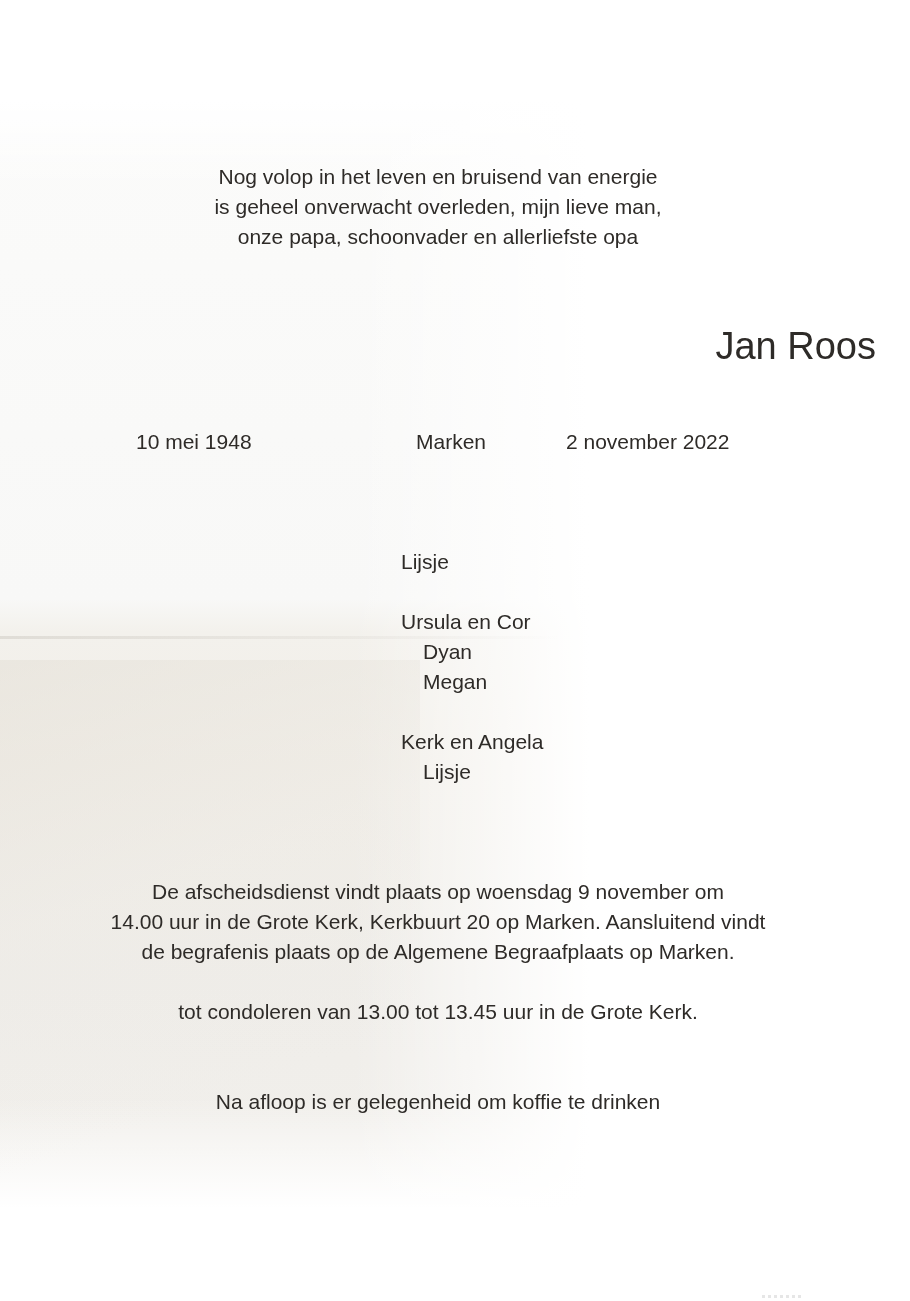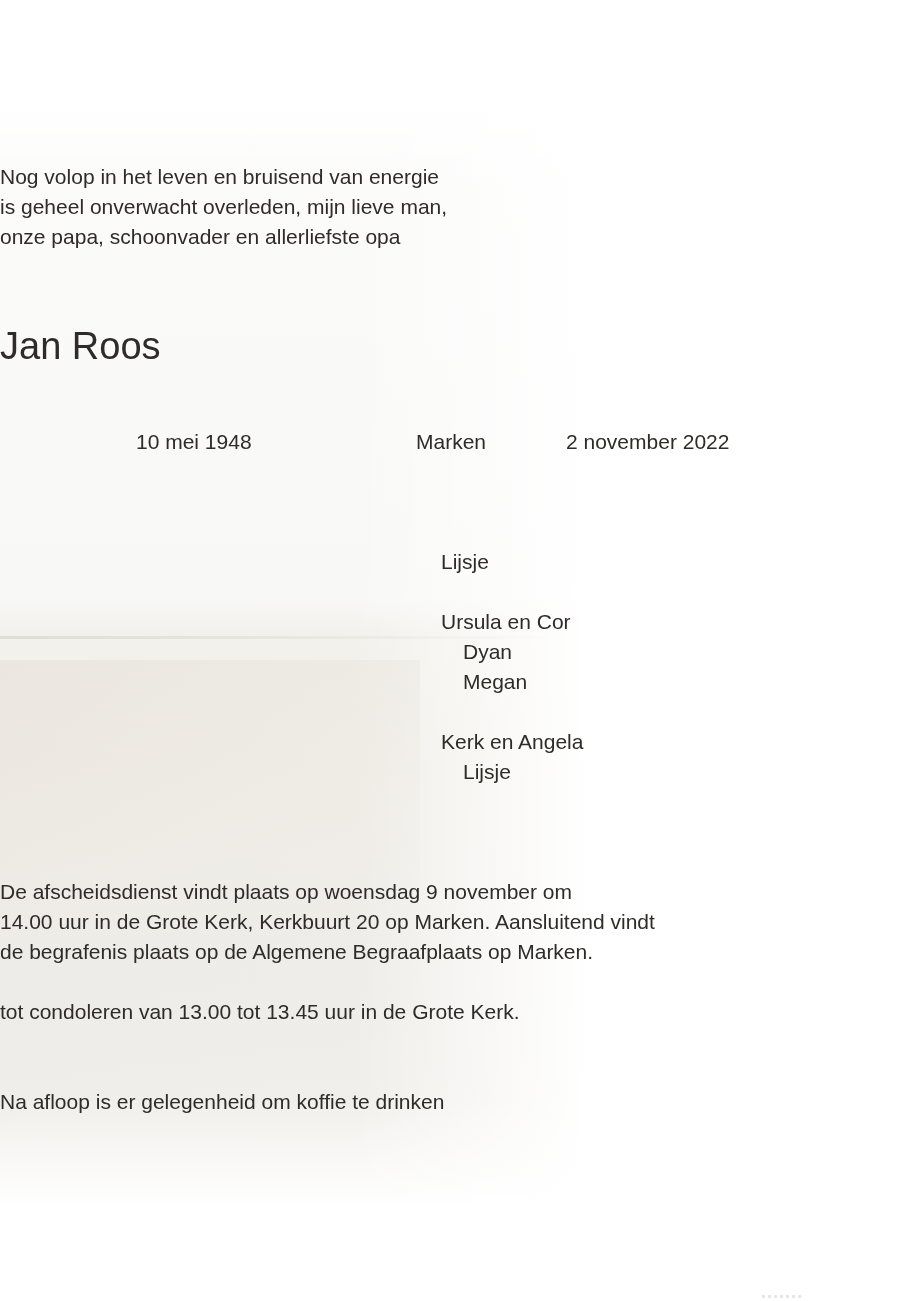--- a/index.html
+++ b/index.html
@@ -41,52 +41,53 @@
       top: 560px;
       width: 420px;
       height: 540px;
       background: linear-gradient(160deg, rgba(225,220,210,0.45) 0%, rgba(235,232,226,0.25) 40%, rgba(255,255,255,0) 75%);
     }
     .content { position: absolute; left: 0; top: 0; width: 910px; height: 1301px; }
     .center-block {
       position: absolute;
       left: 0;
       width: 876px;
+      text-align: center;
       font-size: 21px;
       line-height: 30px;
       font-weight: 300;
     }
     .center-block p { margin: 0; }
     .intro { top: 162px; }
     .name {
       position: absolute;
       top: 320px;
       left: 0;
       width: 876px;
-      text-align: left;
+      text-align: right;
       font-size: 38px;
       line-height: 52px;
     }
     .dates {
       position: absolute;
       top: 427px;
       font-size: 21px;
       line-height: 30px;
     }
     .birth { left: 136px; }
     .place { left: 416px; }
     .death { left: 566px; }
     .family {
       position: absolute;
       top: 547px;
       left: 401px;
       font-size: 21px;
       line-height: 30px;
     }
-    .family .row { height: 30px; white-space: nowrap; margin-left: 40px; }
+    .family .row { height: 30px; white-space: nowrap; }
     .family .child { padding-left: 22px; }
     .family .gap { height: 30px; }
     .service { top: 877px; }
     .condolence { top: 997px; }
     .coffee { top: 1087px; }
     .footer-mark {
       position: absolute;
       left: 762px;
       top: 1295px;
       width: 40px;

